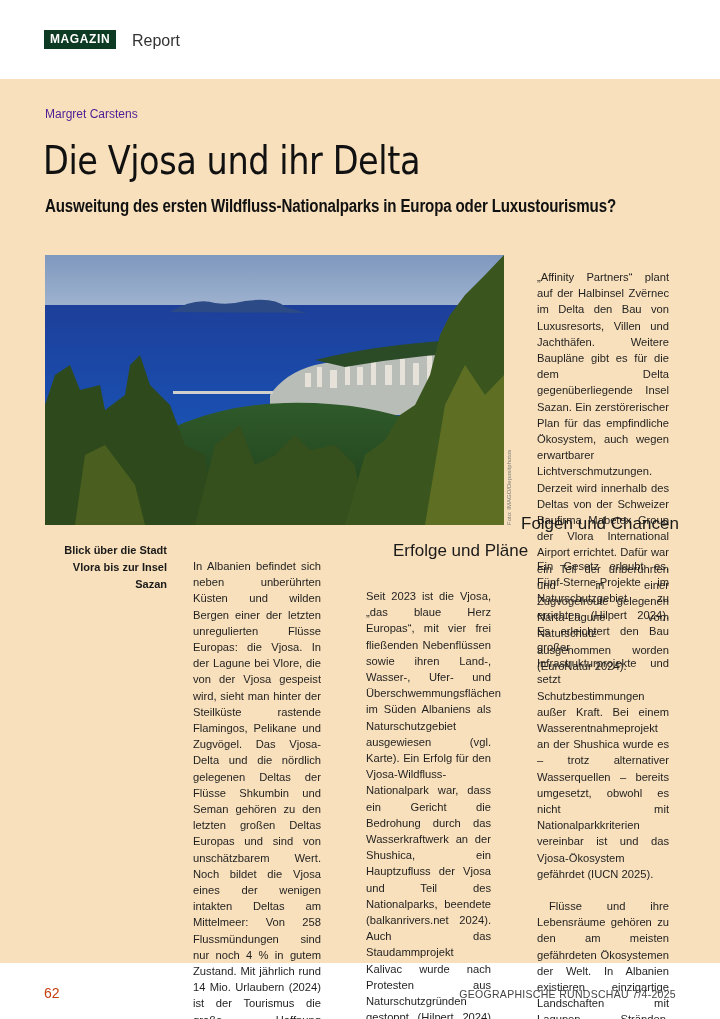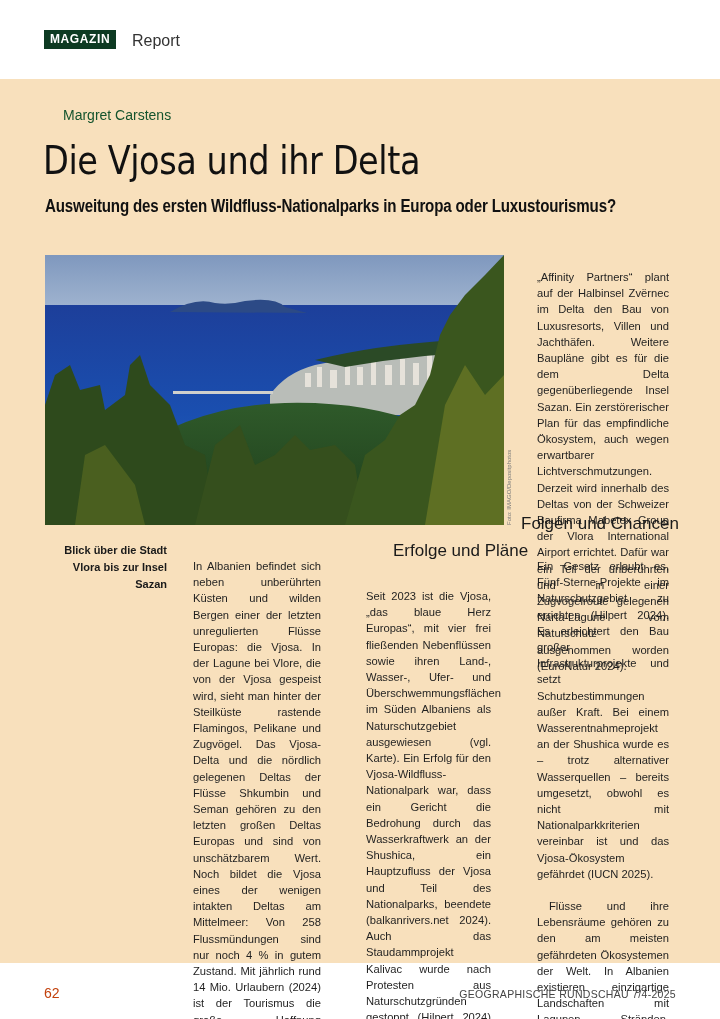--- a/index.html
+++ b/index.html
@@ -6,21 +6,21 @@
     html, body { width: 720px; height: 1019px; background: #ffffff; overflow: hidden; }
     body { font-family: "Liberation Sans", "DejaVu Sans", sans-serif; color: #1a1a1a; position: relative; }
 
     .topbar { position: absolute; left: 0; top: 0; width: 720px; height: 79px; background: #fff; }
     .tag { position: absolute; left: 44px; top: 30px; height: 19px; padding: 0 6px; background: #0d3a22;
            color: #fff; font-weight: bold; font-size: 12px; line-height: 19px; letter-spacing: 0.6px; }
     .section { position: absolute; left: 112px; top: 32px; font-size: 16px; color: #333; margin-left: 20px; }
 
     .panel { position: absolute; left: 0; top: 79px; width: 720px; height: 884px; background: #f8e0bc; }
 
-    .author { position: absolute; left: 63px; top: 107px; font-size: 14px; color: #14532d; }
+    .author { position: absolute; left: 45px; top: 107px; font-size: 12px; color: #4c1d95; }
     .title { position: absolute; left: 43px; top: 138px; font-size: 39px; font-weight: 500; letter-spacing: -0.5px;
              color: #111; font-family: "DejaVu Sans", sans-serif; transform: scaleX(0.86); transform-origin: left top; white-space: nowrap; }
     .subtitle { position: absolute; left: 45px; top: 196px; font-size: 18px; font-weight: bold; color: #111;
                 white-space: nowrap; transform: scaleX(0.84); transform-origin: left top; letter-spacing: -0.2px; }
 
     .photo { position: absolute; left: 45px; top: 255px; width: 459px; height: 270px; overflow: hidden; }
     .photo svg { display: block; }
     .credit { position: absolute; left: 506px; top: 455px; font-size: 6px; color: #777;
               transform: rotate(-90deg); transform-origin: left top; white-space: nowrap; top: 525px; }
 

